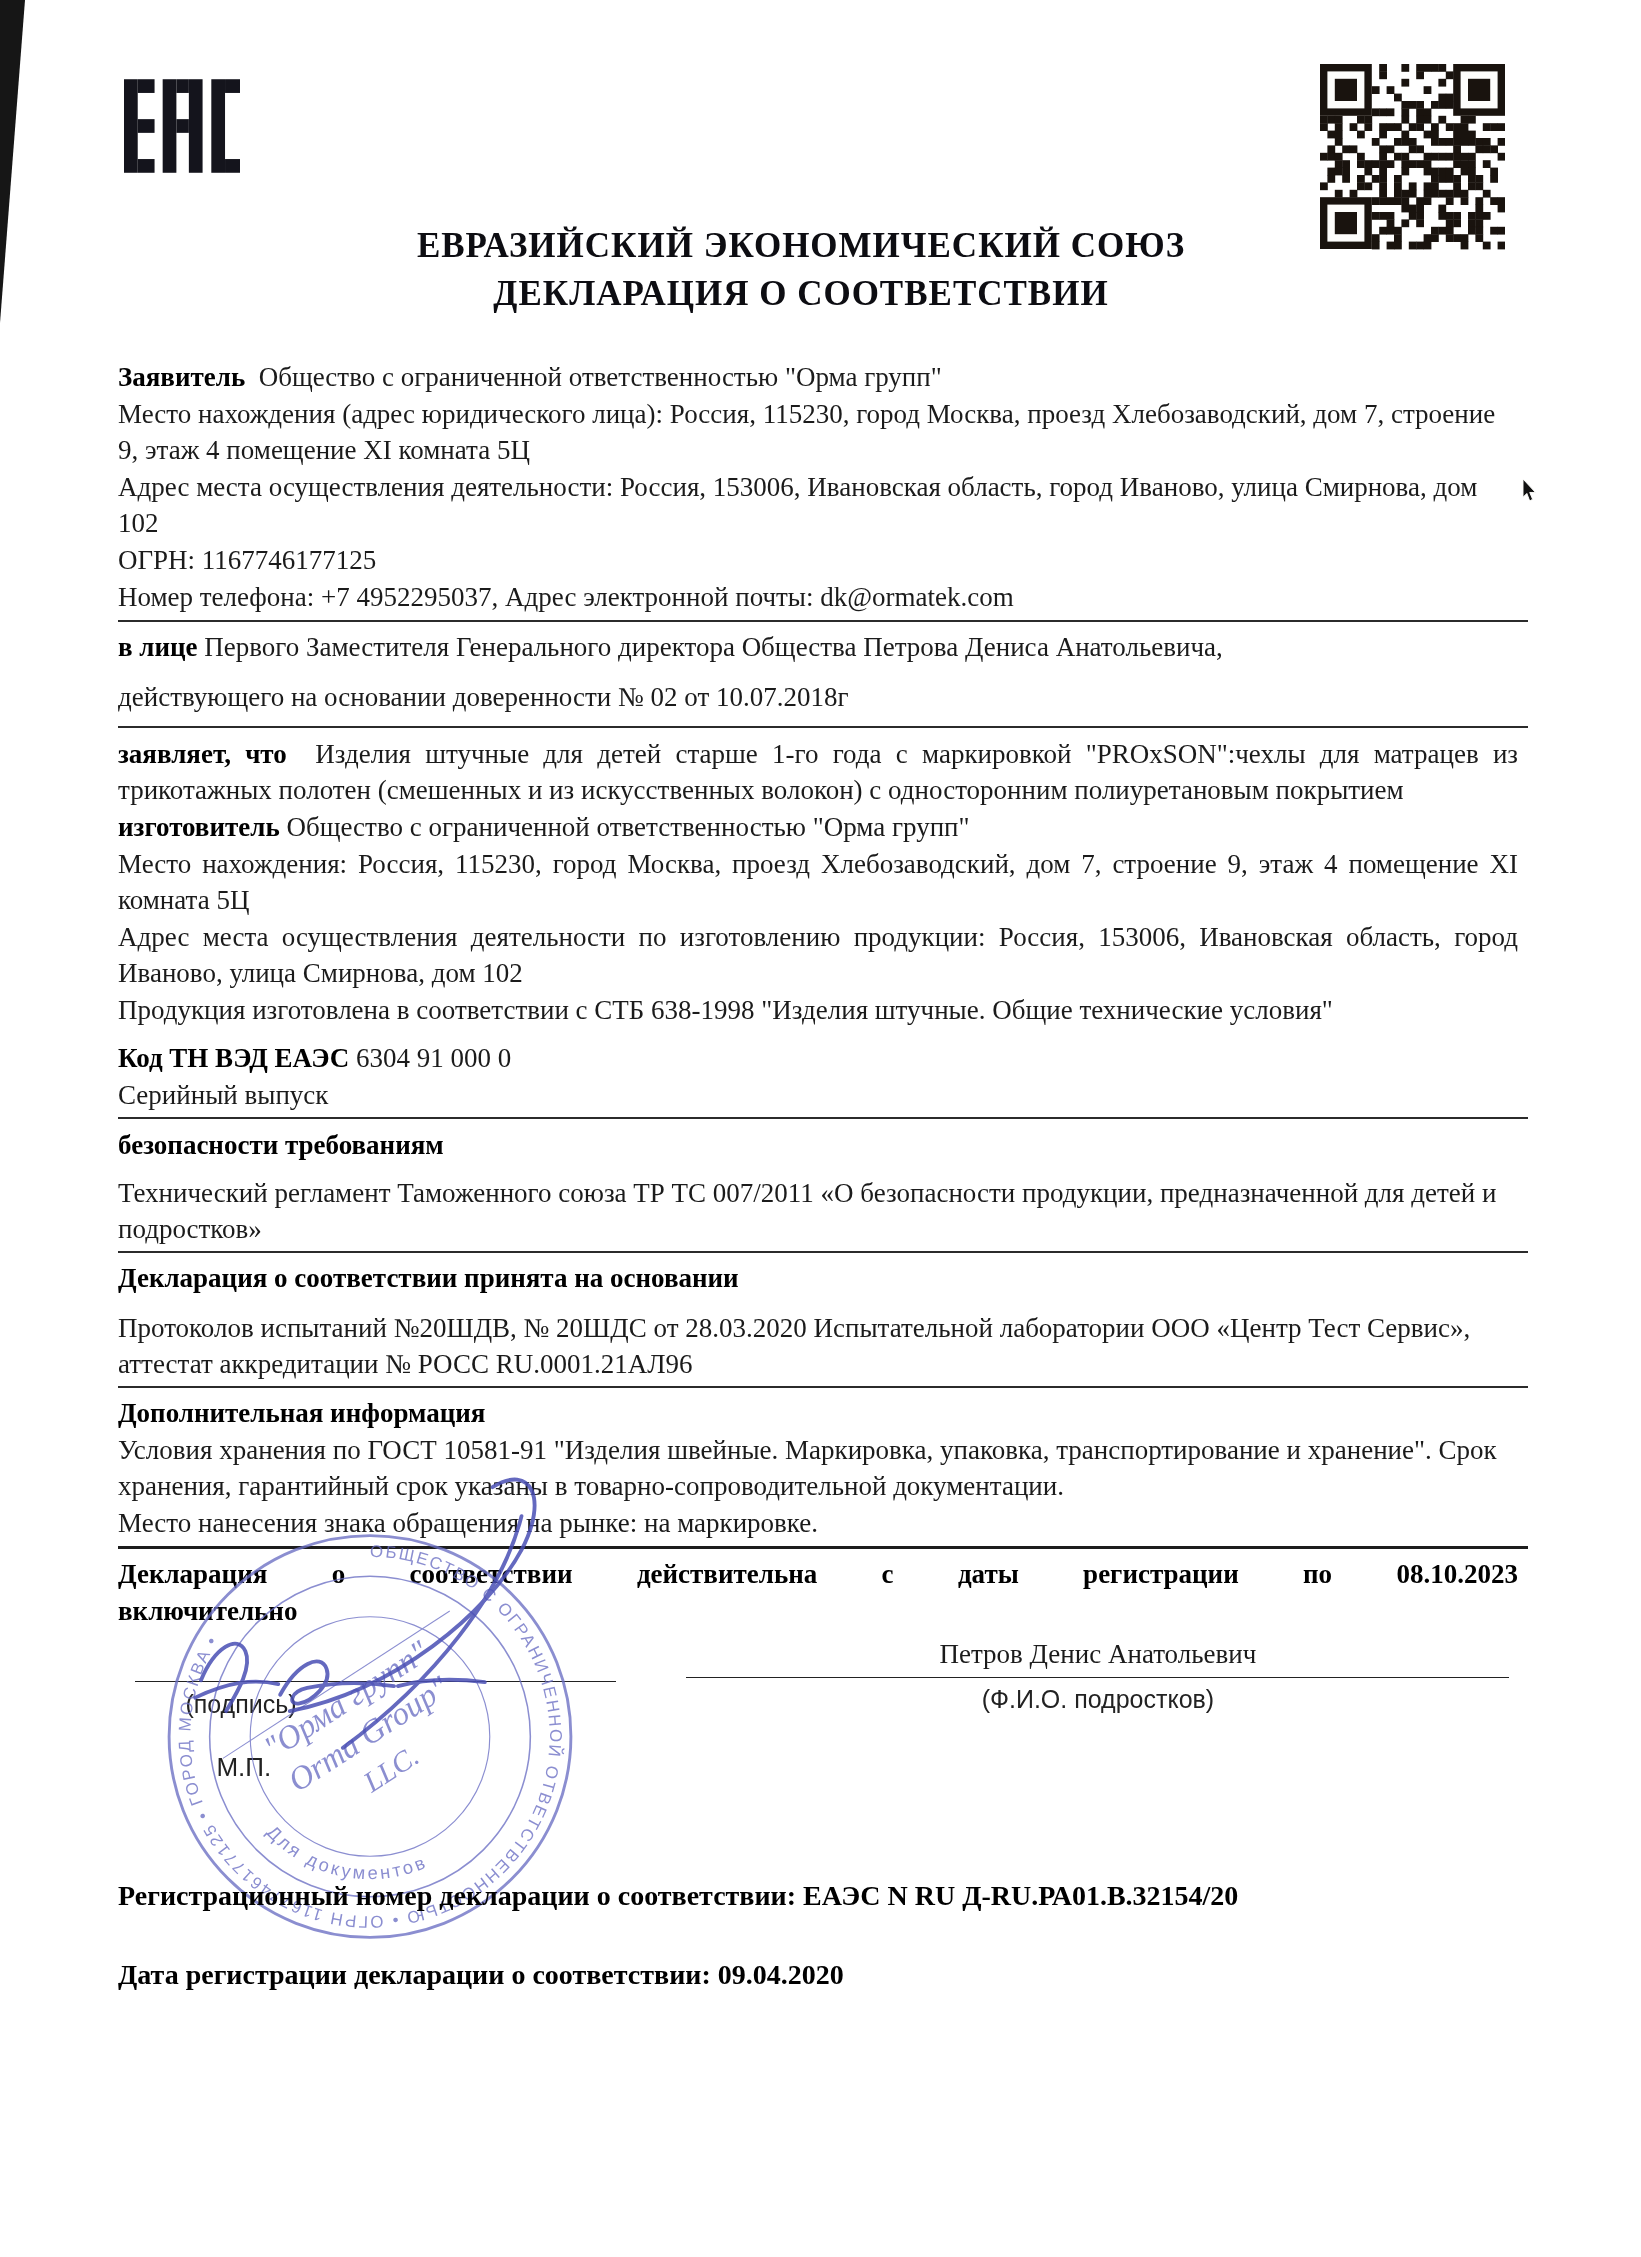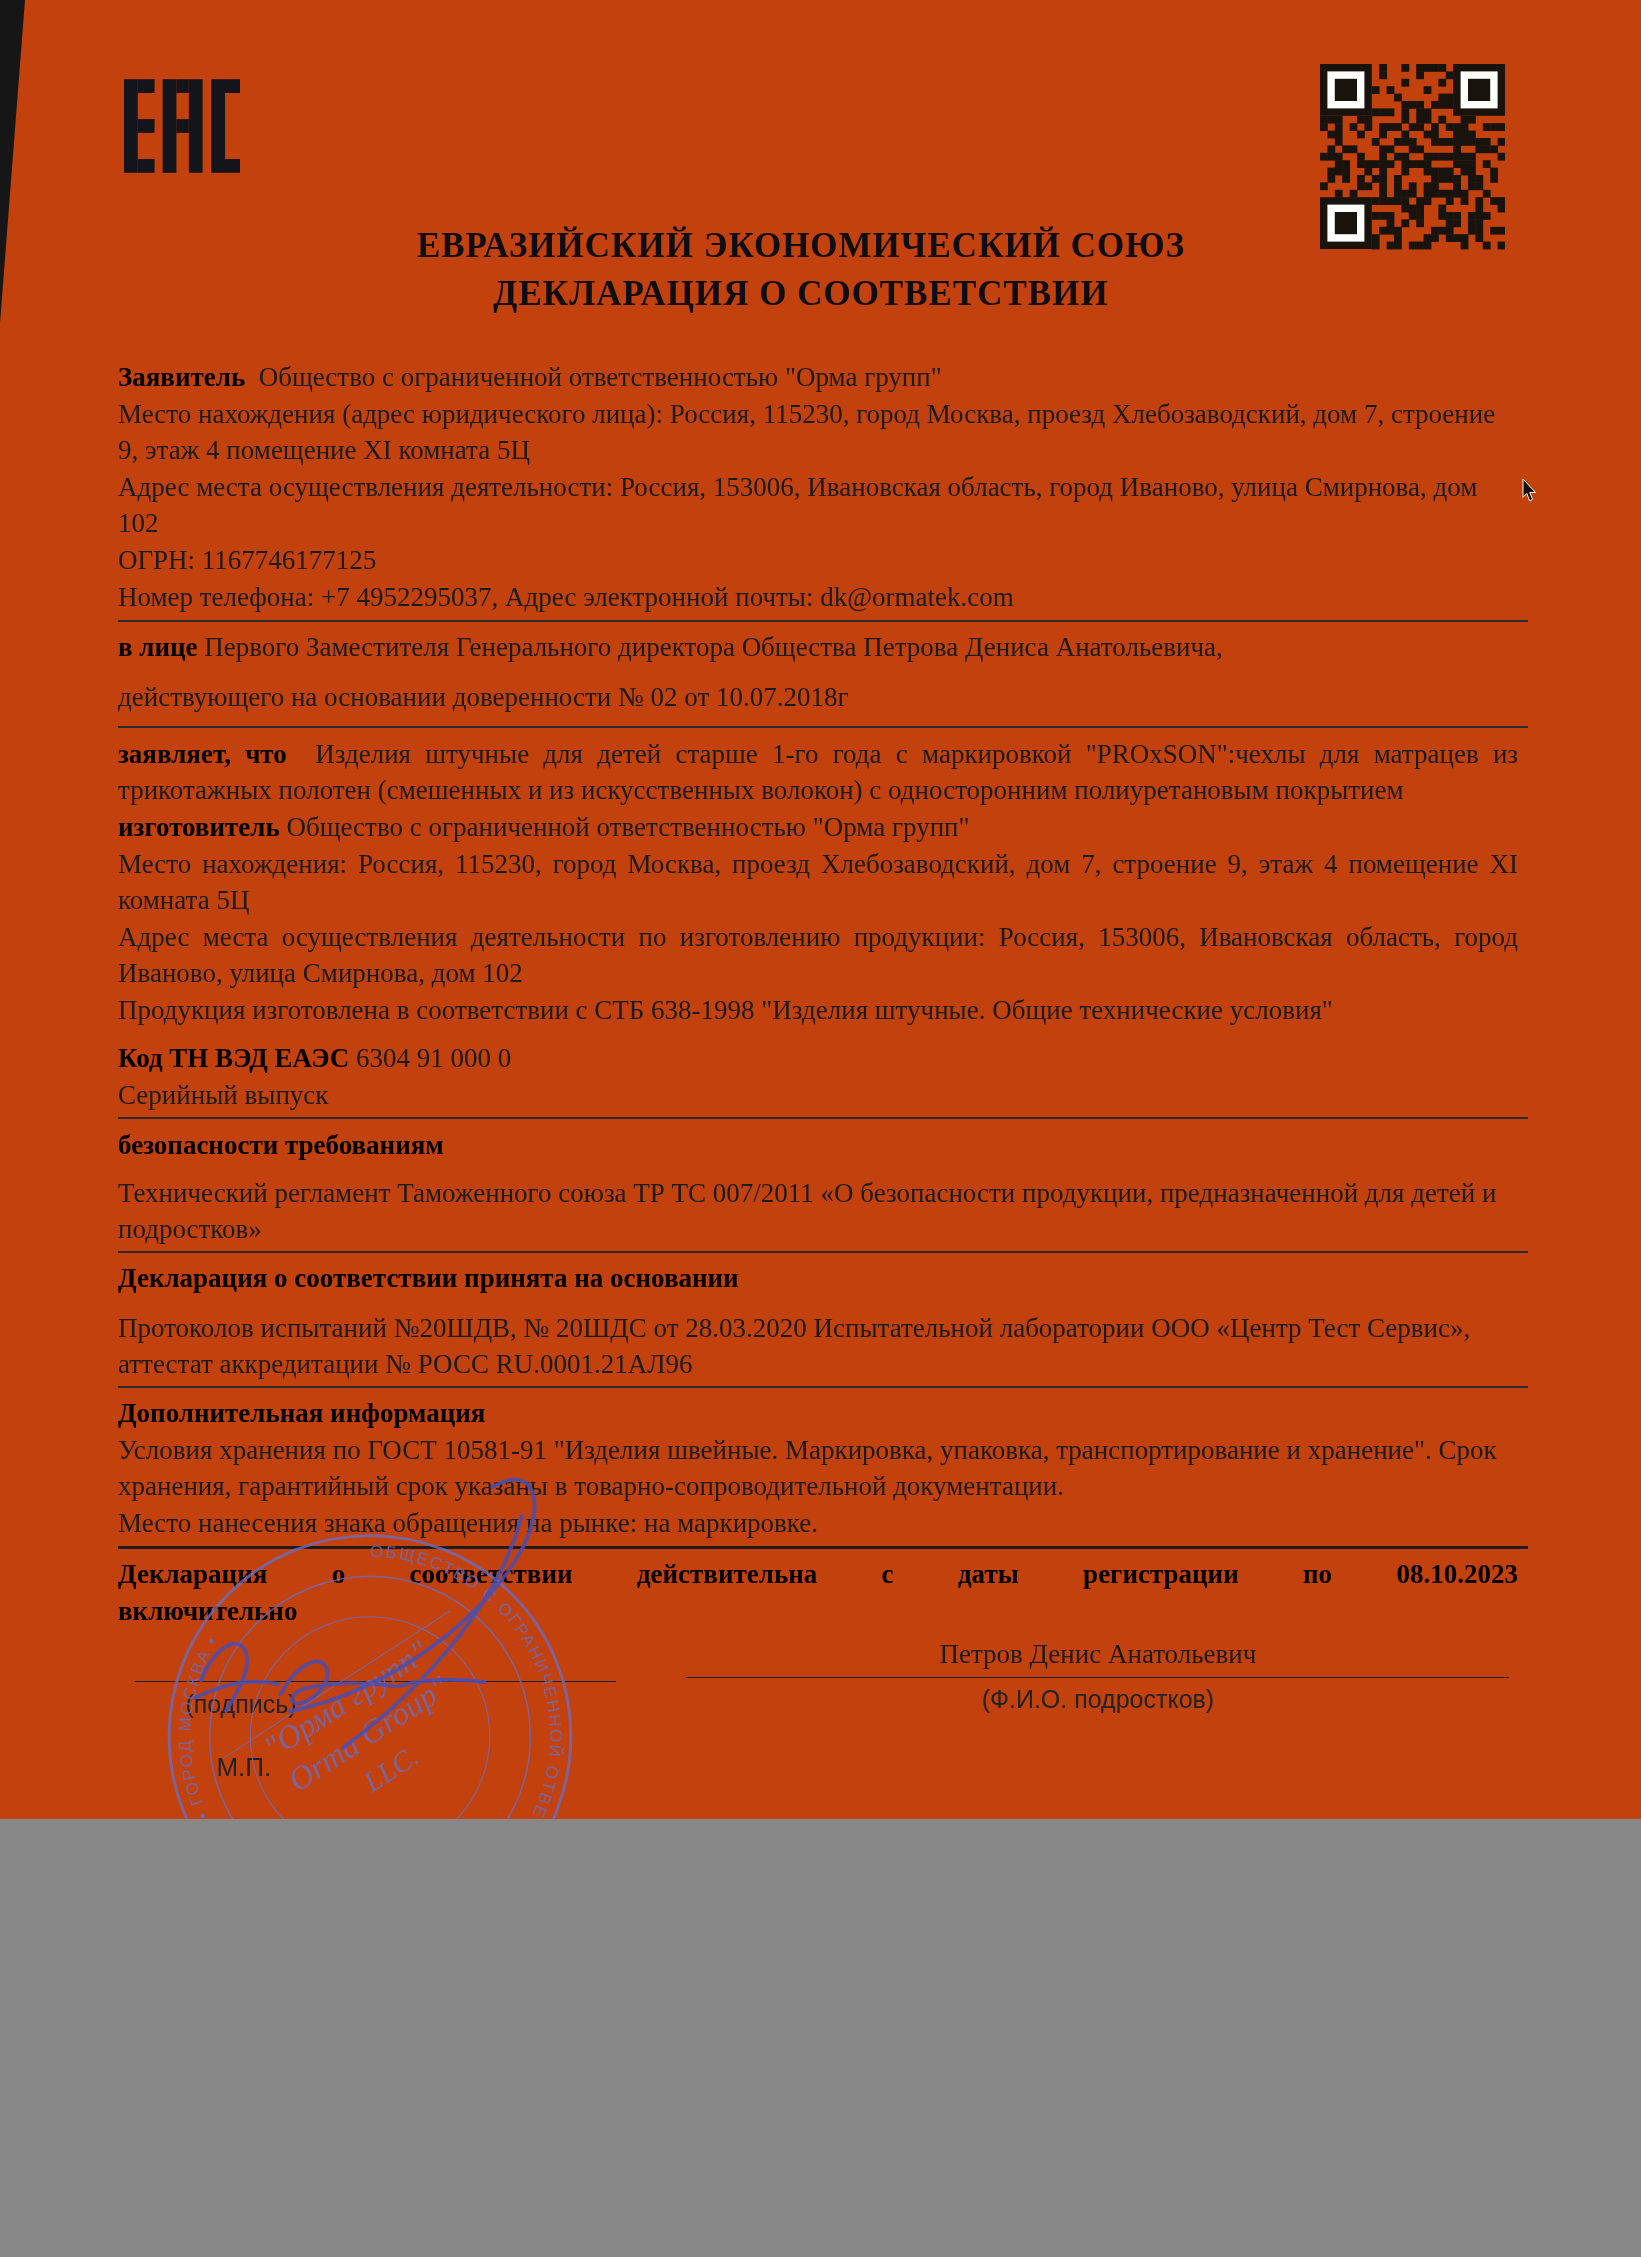--- a/index.html
+++ b/index.html
@@ -1,19 +1,19 @@
 <!DOCTYPE html>
 <html><head>
 <meta charset="utf-8">
 <style>
   html,body{margin:0;padding:0;background:#888;}
   .page{
     position:relative;
-    width:1641px;height:1819px;
-    background:#c2410c;
+    width:1641px;height:2257px;
+    background:#ffffff;
     font-family:"Liberation Serif","DejaVu Serif",serif;
     color:#1b1b1b;
     overflow:hidden;
   }
   .corner-wedge{
     position:absolute;left:0;top:0;width:25px;height:323px;
     background:#161616;
     clip-path:polygon(0 0,100% 0,0 100%);
   }
   .eac-logo{position:absolute;left:124px;top:55px;width:116px;height:142px;}

